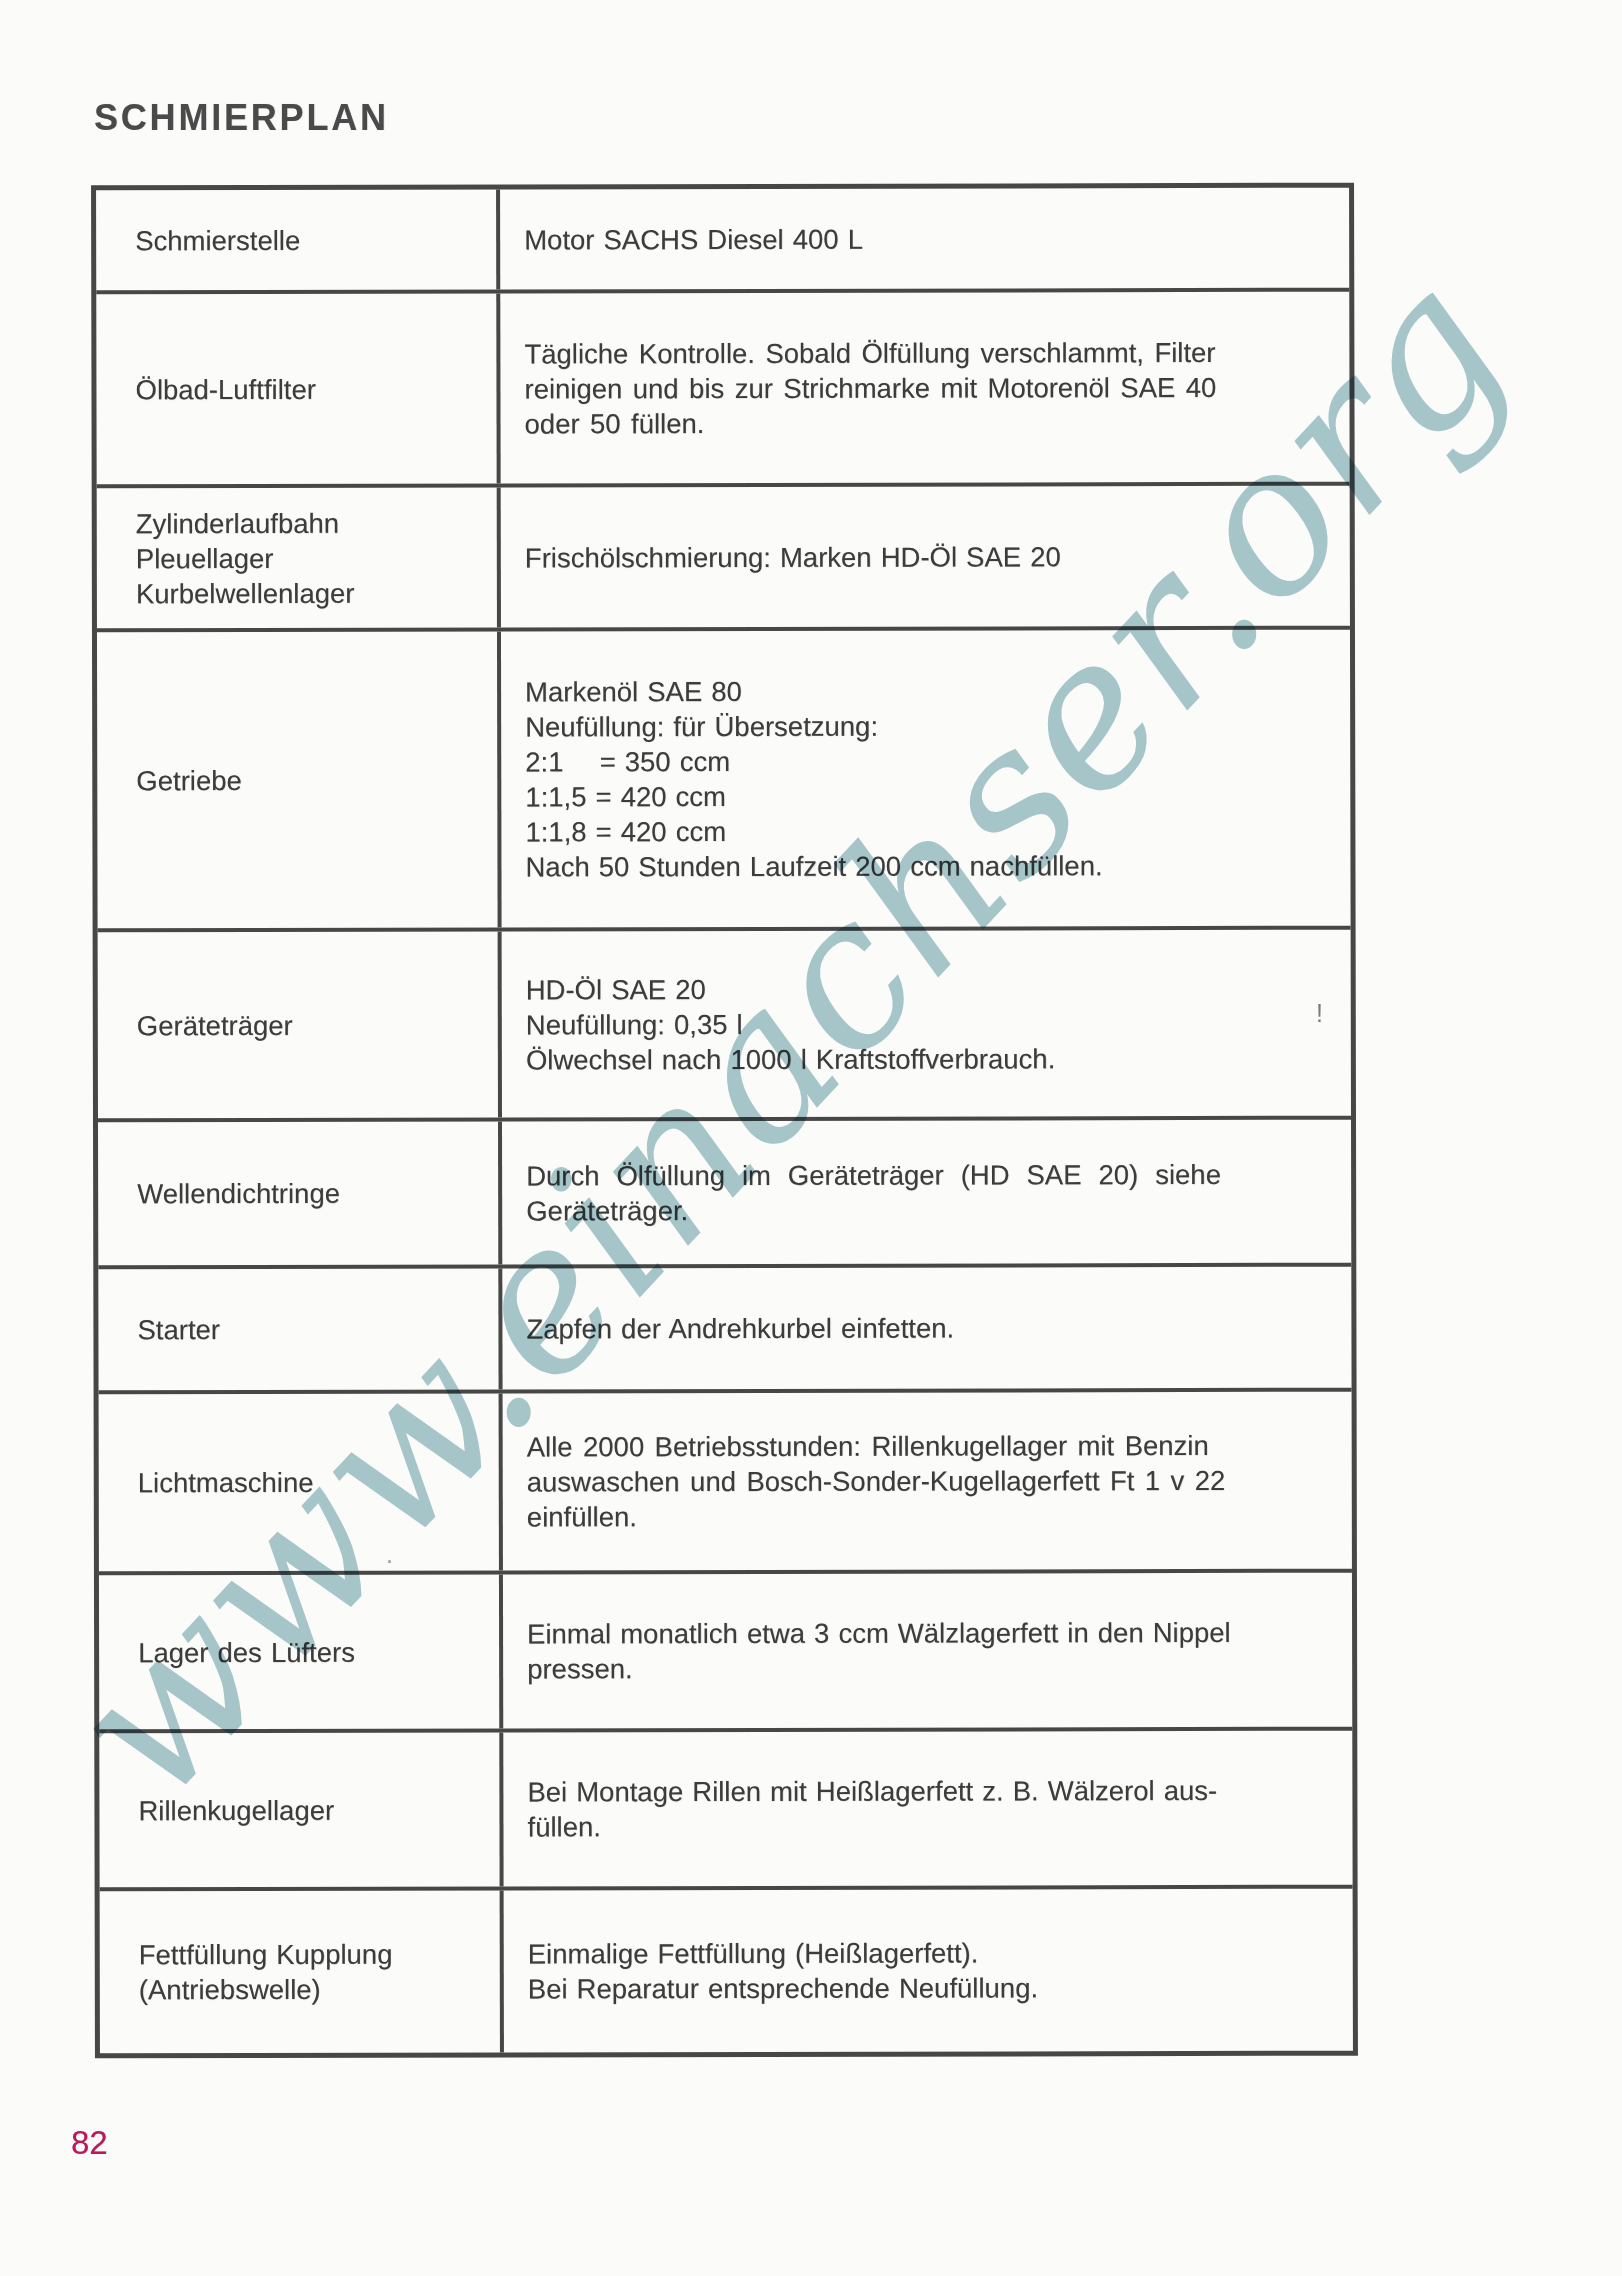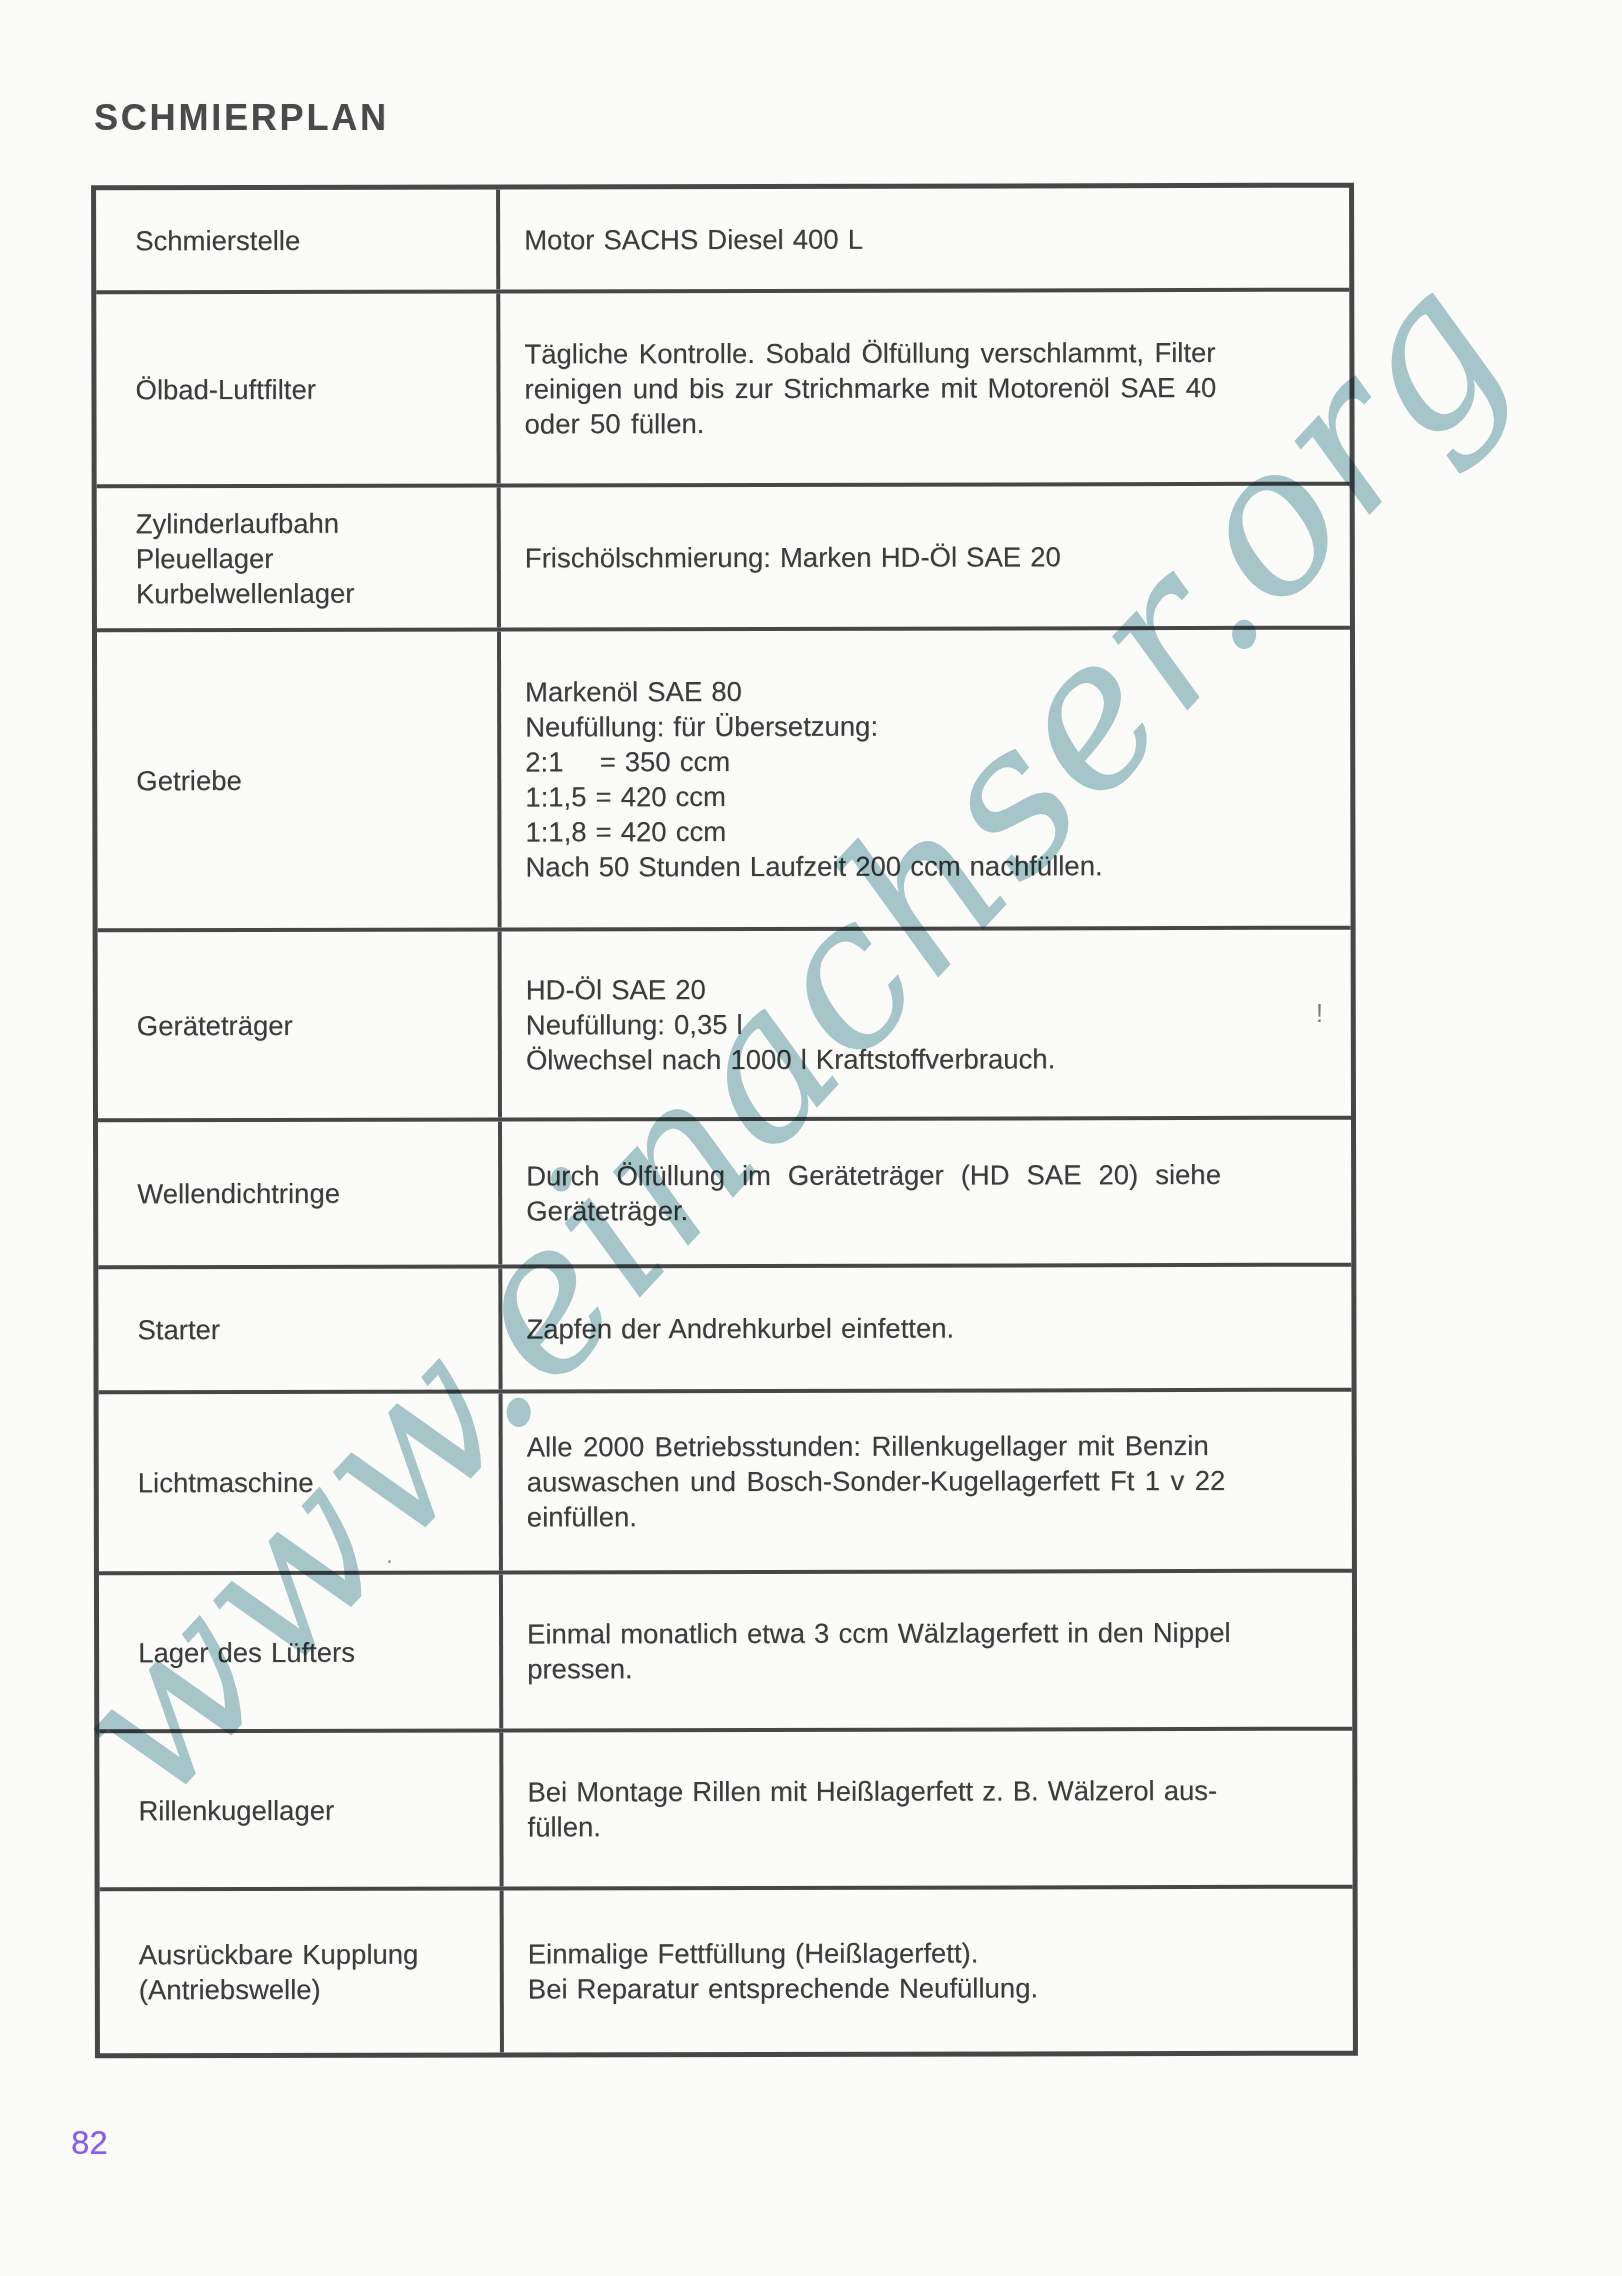--- a/index.html
+++ b/index.html
@@ -54,21 +54,21 @@
     color:#3c3c3c;
     text-shadow:0.3px 0.3px 0.7px rgba(55,55,55,.4);
   }
   
   .r4 .cell-right .line:first-child{word-spacing:9.3px;}
   .r0 .cell-right .line{word-spacing:2.8px;}
   .r6 .cell-right .line{word-spacing:2.8px;}
 
   .page-num{
     position:absolute;left:71px;top:2124px;
-    font-size:33px;color:#8b5cf6;
+    font-size:33px;color:#be185d;
     text-shadow:0.3px 0.3px 0.7px rgba(55,55,55,.4);
   }
 
   .watermark{
     position:absolute;left:-214px;top:918px;width:2004px;
     text-align:center;
     font-family:"DejaVu Serif",serif;
     font-style:italic;
     font-size:203px;
     letter-spacing:1.9px;
@@ -226,21 +226,21 @@
     <div class="cell-right">
       <div class="lines">
             <div class="line">Bei Montage Rillen mit Heißlagerfett z. B. Wälzerol aus-</div>
             <div class="line">füllen.</div>
           </div>
     </div>
   </div>
       <div class="t-row r9" style="height: 162px;">
     <div class="cell-left">
       <div class="lines">
-            <div class="line">Ausrückbare Kupplung</div>
+            <div class="line">Fettfüllung Kupplung</div>
             <div class="line">(Antriebswelle)</div>
           </div>
     </div>
     <div class="cell-right">
       <div class="lines">
             <div class="line">Einmalige Fettfüllung (Heißlagerfett).</div>
             <div class="line">Bei Reparatur entsprechende Neufüllung.</div>
           </div>
     </div>
   </div>

